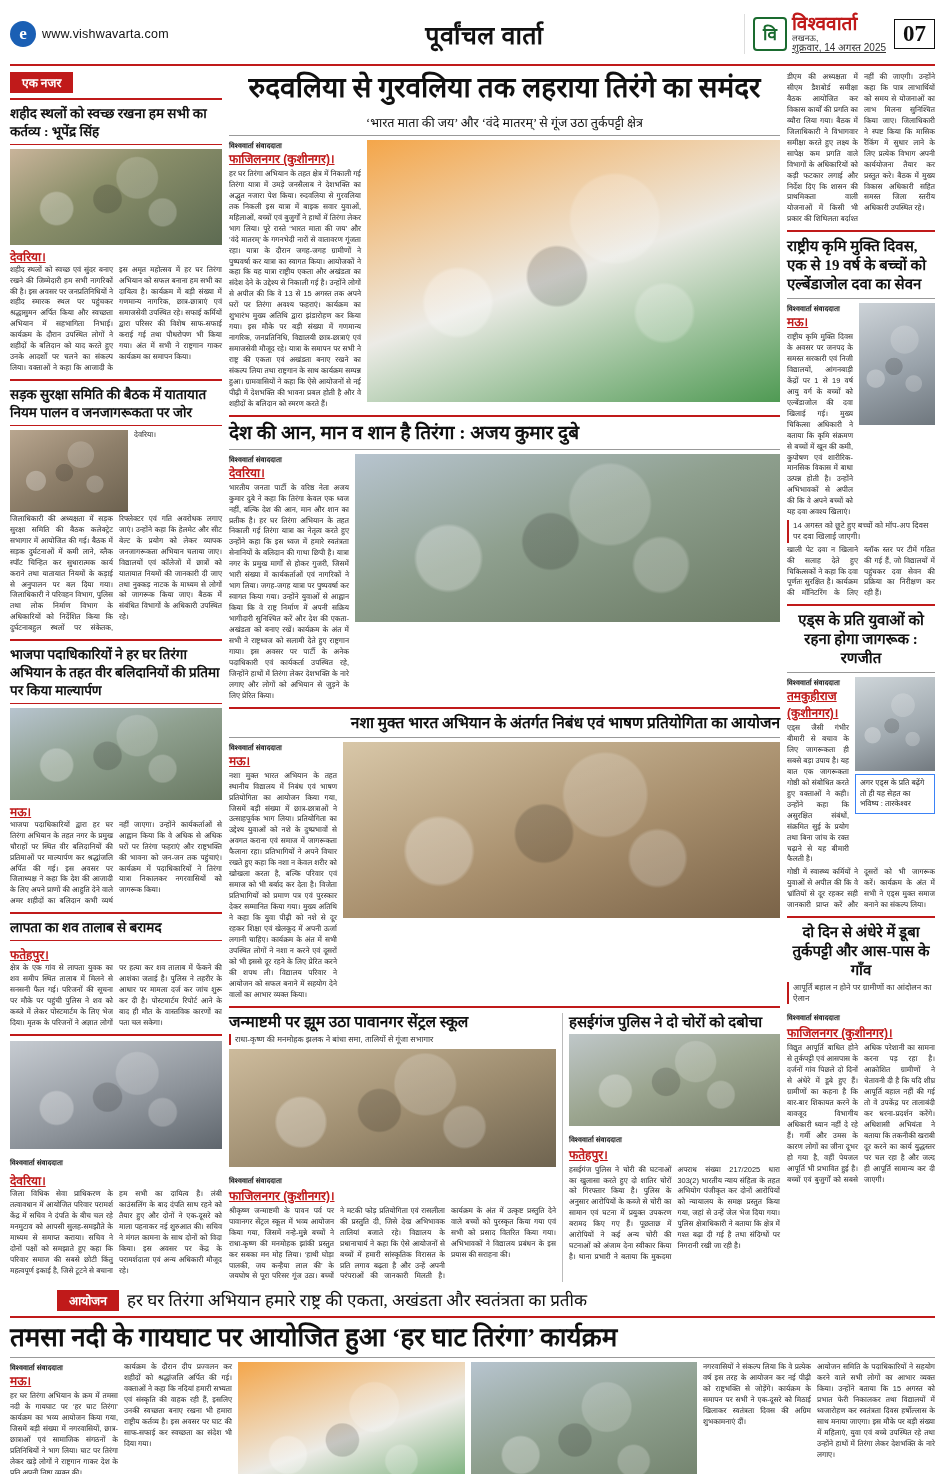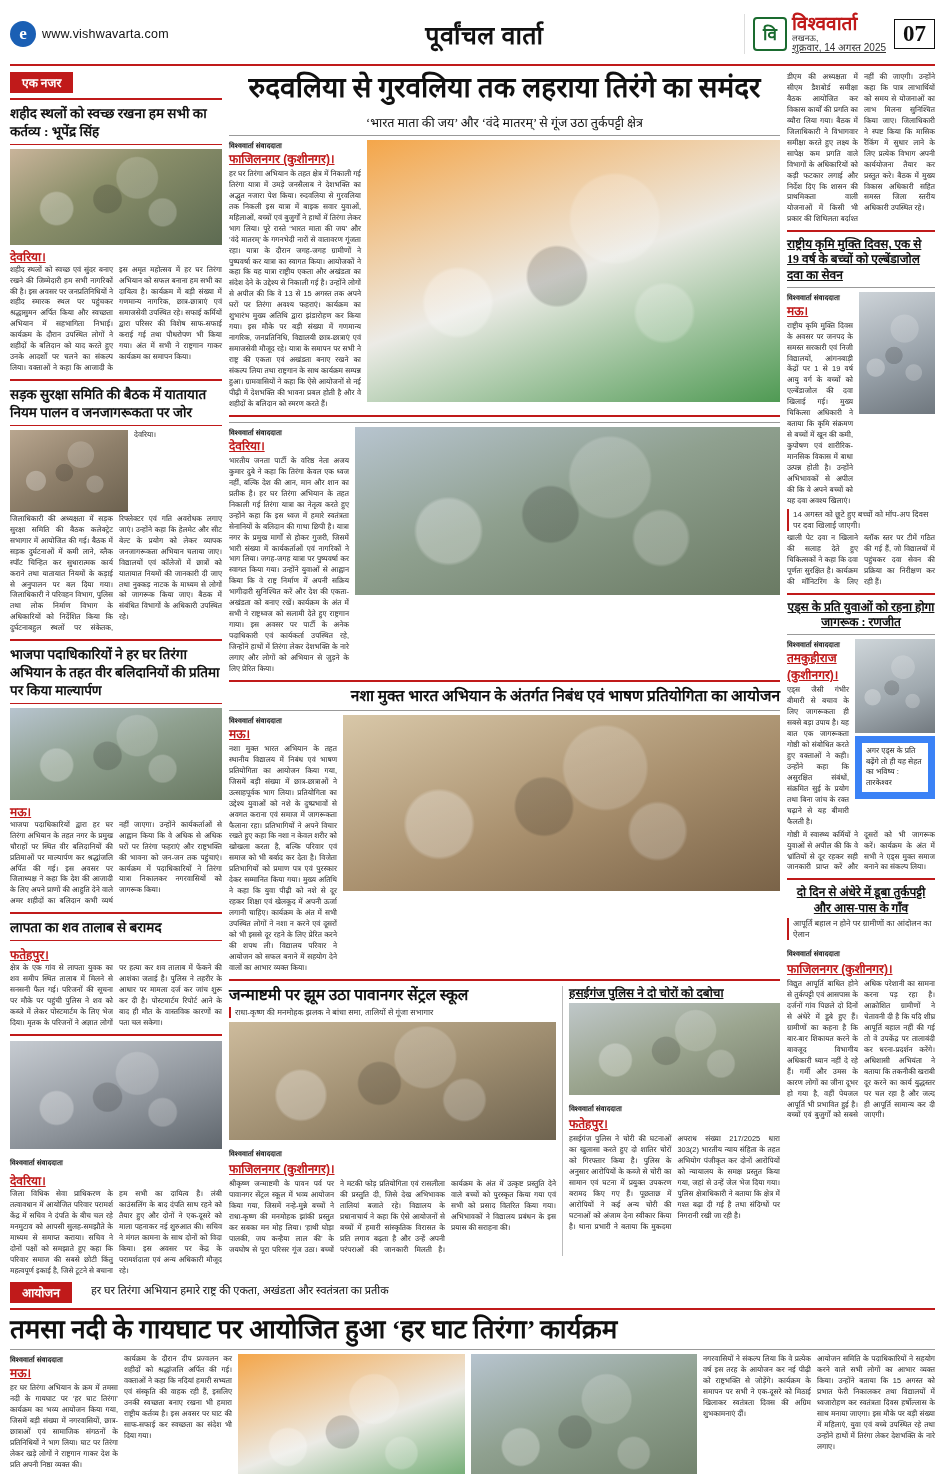--- a/index.html
+++ b/index.html
@@ -52,28 +52,28 @@
   .body-text{font-size:7.4px;line-height:1.48;text-align:justify;color:#1b1b1b;}
   .body-text.cols2{column-count:2;column-gap:6px;}
   .body-text.cols3{column-count:3;column-gap:6px;}
   .byline{font-size:12px;font-weight:bold;color:#c01a1a;text-decoration:underline;}
   .byline-sub{font-size:7.2px;font-weight:bold;color:#1a1a1a;}
 
   
   .h-xl{font-size:28px;font-weight:bold;line-height:1.14;font-family:"Liberation Serif",serif;text-align:center;}
   .h-lg{font-size:19px;font-weight:bold;line-height:1.2;font-family:"Liberation Serif",serif;}
   .h-md{font-size:15.5px;font-weight:bold;line-height:1.22;font-family:"Liberation Serif",serif;}
-  .h-sm{font-size:12px;font-weight:bold;line-height:1.26;font-family:"Liberation Serif",serif;text-decoration:underline;}
+  .h-sm{font-size:15px;font-weight:bold;line-height:1.26;font-family:"Liberation Serif",serif;}
   .sub-head{font-size:12.5px;text-align:center;font-family:"Liberation Serif",serif;margin-top:10px;}
   .pull{font-size:8px;line-height:1.4;border-left:2px solid #c01a1a;padding-left:4px;color:#333;}
-  .quote-box{border:7px solid #3b82f6;padding:3px 4px;font-size:7.6px;line-height:1.4;color:#222;margin-top:3px;}
-
-  .ayojan-bar{display:flex;align-items:flex-start;gap:19px;margin-top:6px;}
+  .quote-box{border:1px solid #3b82f6;padding:3px 4px;font-size:7.6px;line-height:1.4;color:#222;margin-top:3px;}
+
+  .ayojan-bar{display:flex;align-items:flex-end;gap:8px;margin-top:6px;margin-left:47px;}
   .ayojan-tag{background:#c01a1a;color:#fff;font-size:12px;font-weight:bold;padding:2px 12px;font-family:"Liberation Serif",serif;}
-  .ayojan-text{font-size:11px;font-family:"Liberation Serif",serif;}
+  .ayojan-text{font-size:17px;font-family:"Liberation Serif",serif;}
   .flexrow{display:flex;gap:6px;}
   .mt4{margin-top:4px;} .mt2{margin-top:2px;}
 </style>
 </head>
 <body>
 
 <div class="page">
 
   <div class="masthead">
     <div class="mh-left">
@@ -153,20 +153,21 @@
             <div class="byline">फाजिलनगर (कुशीनगर)।</div>
             <div class="body-text mt2">हर घर तिरंगा अभियान के तहत क्षेत्र में निकाली गई तिरंगा यात्रा में उमड़े जनसैलाब ने देशभक्ति का अद्भुत नजारा पेश किया। रुदवलिया से गुरवलिया तक निकली इस यात्रा में बाइक सवार युवाओं, महिलाओं, बच्चों एवं बुजुर्गों ने हाथों में तिरंगा लेकर भाग लिया। पूरे रास्ते ‘भारत माता की जय’ और ‘वंदे मातरम्’ के गगनभेदी नारों से वातावरण गूंजता रहा। यात्रा के दौरान जगह-जगह ग्रामीणों ने पुष्पवर्षा कर यात्रा का स्वागत किया। आयोजकों ने कहा कि यह यात्रा राष्ट्रीय एकता और अखंडता का संदेश देने के उद्देश्य से निकाली गई है। उन्होंने लोगों से अपील की कि वे 13 से 15 अगस्त तक अपने घरों पर तिरंगा अवश्य फहराएं। कार्यक्रम का शुभारंभ मुख्य अतिथि द्वारा झंडारोहण कर किया गया। इस मौके पर बड़ी संख्या में गणमान्य नागरिक, जनप्रतिनिधि, विद्यालयी छात्र-छात्राएं एवं समाजसेवी मौजूद रहे। यात्रा के समापन पर सभी ने राष्ट्र की एकता एवं अखंडता बनाए रखने का संकल्प लिया तथा राष्ट्रगान के साथ कार्यक्रम सम्पन्न हुआ। ग्रामवासियों ने कहा कि ऐसे आयोजनों से नई पीढ़ी में देशभक्ति की भावना प्रबल होती है और वे शहीदों के बलिदान को स्मरण करते हैं।</div>
           </div>
           <div class="photo flag" style="flex:1;height:262px;"></div>
         </div>
       </div>
 
       <div class="hr-red"></div>
 
       <div>
+        <div class="h-lg">देश की आन, मान व शान है तिरंगा : अजय कुमार दुबे</div>
         <div class="hr-thin"></div>
         <div class="flexrow">
           <div style="width:120px;">
             <div class="byline-sub">विश्ववार्ता संवाददाता</div>
             <div class="byline">देवरिया।</div>
             <div class="body-text mt2">भारतीय जनता पार्टी के वरिष्ठ नेता अजय कुमार दुबे ने कहा कि तिरंगा केवल एक ध्वज नहीं, बल्कि देश की आन, मान और शान का प्रतीक है। हर घर तिरंगा अभियान के तहत निकाली गई तिरंगा यात्रा का नेतृत्व करते हुए उन्होंने कहा कि इस ध्वज में हमारे स्वतंत्रता सेनानियों के बलिदान की गाथा छिपी है। यात्रा नगर के प्रमुख मार्गों से होकर गुजरी, जिसमें भारी संख्या में कार्यकर्ताओं एवं नागरिकों ने भाग लिया। जगह-जगह यात्रा पर पुष्पवर्षा कर स्वागत किया गया। उन्होंने युवाओं से आह्वान किया कि वे राष्ट्र निर्माण में अपनी सक्रिय भागीदारी सुनिश्चित करें और देश की एकता-अखंडता को बनाए रखें। कार्यक्रम के अंत में सभी ने राष्ट्रध्वज को सलामी देते हुए राष्ट्रगान गाया। इस अवसर पर पार्टी के अनेक पदाधिकारी एवं कार्यकर्ता उपस्थित रहे, जिन्होंने हाथों में तिरंगा लेकर देशभक्ति के नारे लगाए और लोगों को अभियान से जुड़ने के लिए प्रेरित किया।</div>
           </div>
           <div class="photo rally" style="flex:1;height:168px;"></div>
         </div>
       </div>

